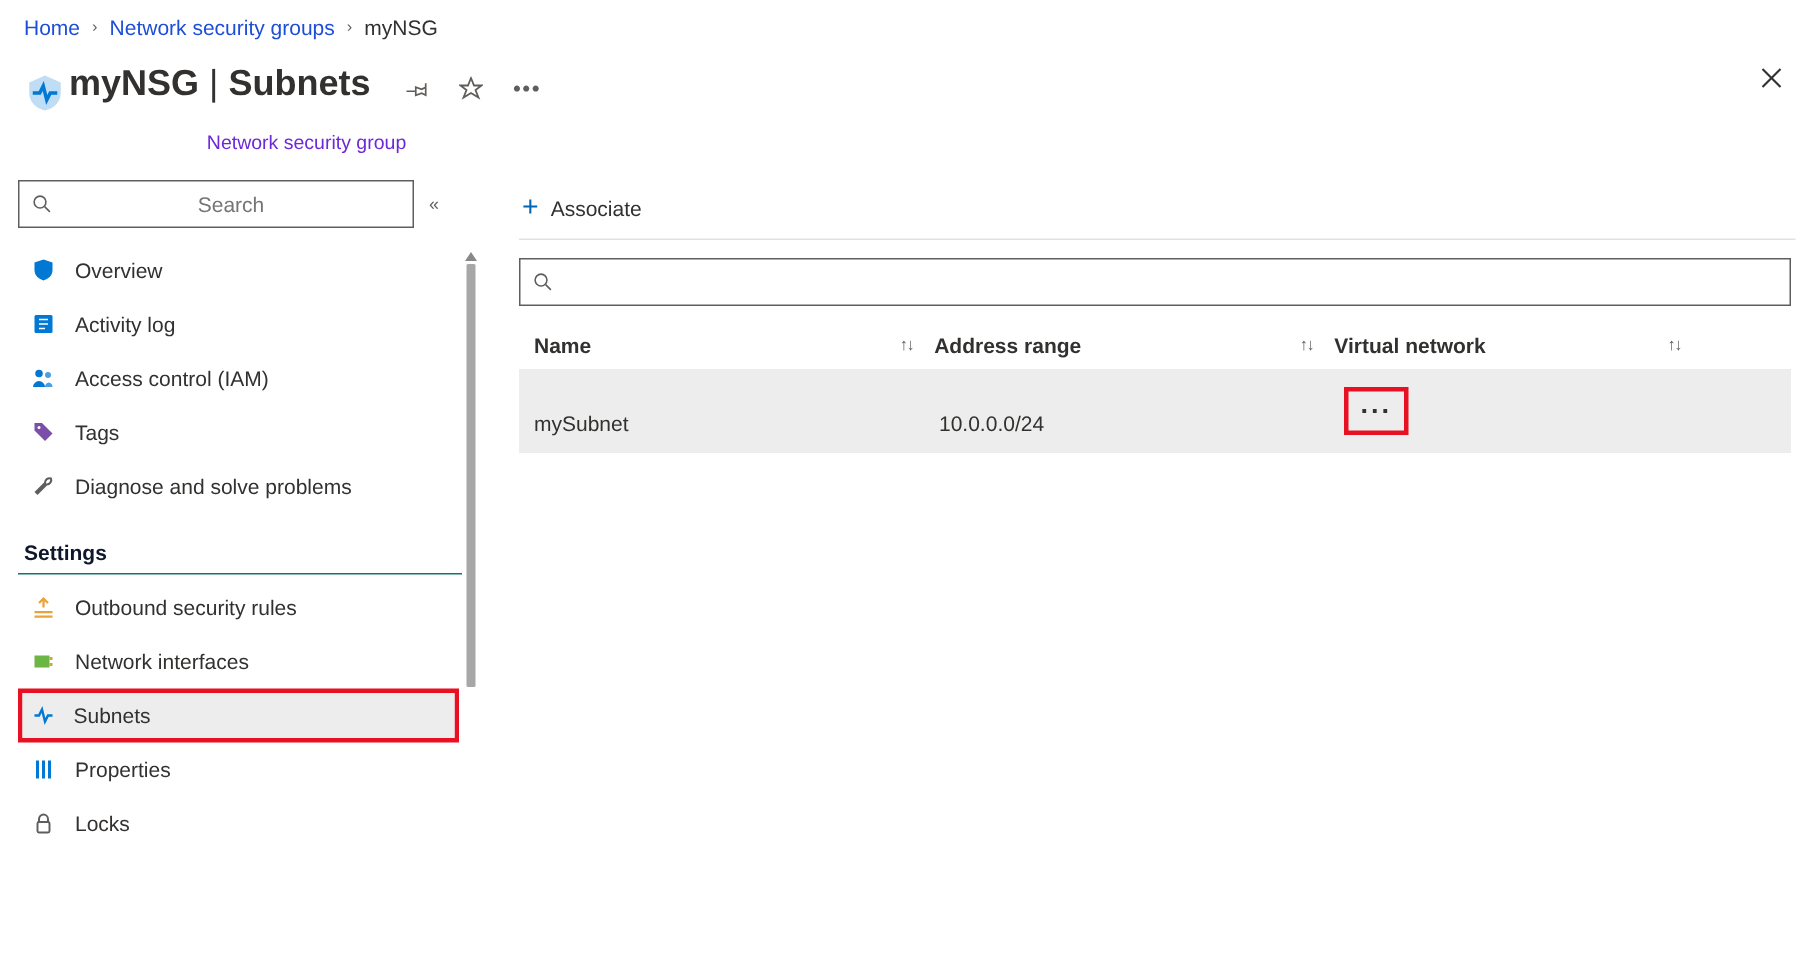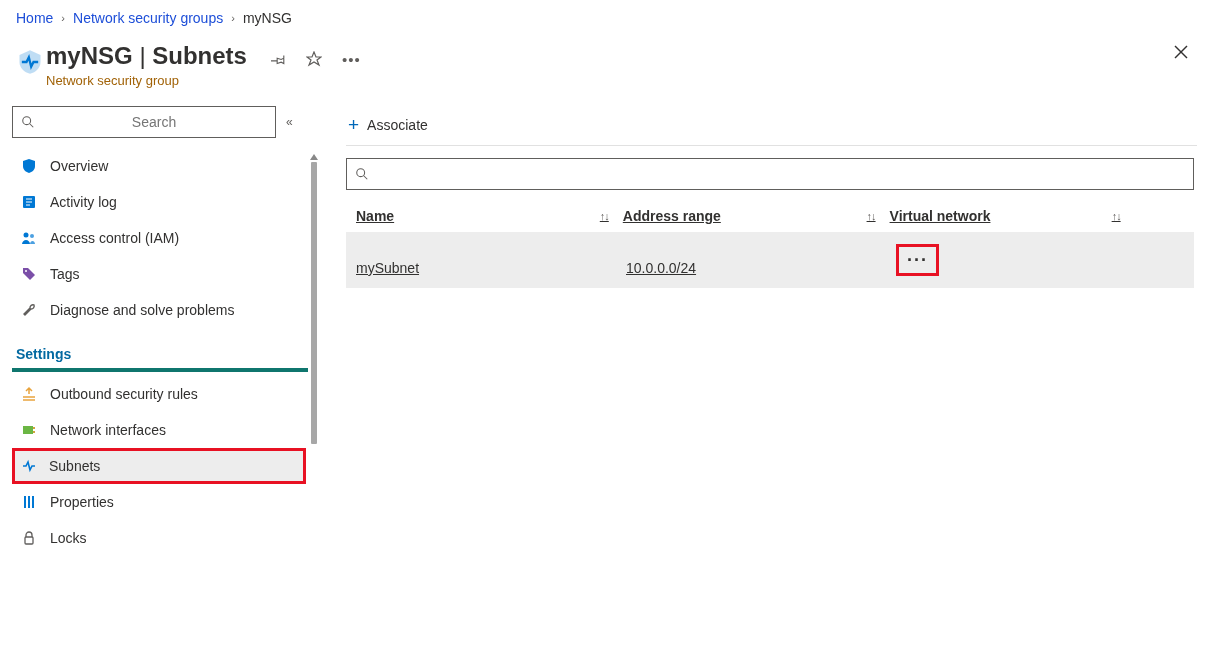--- a/index.html
+++ b/index.html
@@ -13,21 +13,21 @@
     .breadcrumb .current { color: #323130; }
     
     
     .header-row { display: flex; align-items: flex-start; padding: 8px 16px 0; position: relative; }
     .header-left { display: flex; align-items: flex-start; gap: 2px; }
     .nsg-logo { width: 28px; height: 28px; margin-top: 6px; flex-shrink: 0; }
     .title-block { display: flex; flex-direction: column; }
     .title-main { display: flex; align-items: center; gap: 18px; }
     .title-text { font-size: 24px; font-weight: 600; line-height: 1.2; }
     .title-pipe { font-weight: 400; }
-    .subtitle { font-size: 13px; color: #a16207; margin-top: 2px; }
+    .subtitle { font-size: 13px; color: #6d28d9; margin-top: 16px; text-align: center; }
     .header-actions { display: flex; gap: 16px; align-items: center; margin-left: 4px; margin-top: 6px; }
     .hdr-btn { color: #605e5c; background: none; border: none; cursor: pointer; font-size: 15px; padding: 2px; }
     .close-btn { position: absolute; right: 18px; top: 6px; background: none; border: none; font-size: 18px; cursor: pointer; color: #323130; padding: 4px; }
     
     
     .layout { display: flex; margin-top: 18px; }
     
     
     .sidebar { width: 320px; flex-shrink: 0; padding-left: 12px; position: relative; }
     .search-row { display: flex; align-items: center; gap: 10px; margin-bottom: 10px; padding-right: 8px; }
@@ -36,37 +36,37 @@
     .search-box input { border: none; outline: none; font-size: 14px; flex: 1; background: transparent; text-align: center; }
     .collapse-btn { color: #605e5c; background: none; border: none; font-size: 12px; cursor: pointer; letter-spacing: -2px; }
     
     .scroll-track { position: absolute; right: 2px; top: 48px; width: 8px; height: 300px; }
     .scroll-tri-up { width: 0; height: 0; border-left: 4px solid transparent; border-right: 4px solid transparent; border-bottom: 6px solid #888; margin: 0 auto 2px; }
     .scroll-thumb { background: #a7a7a7; width: 6px; height: 282px; margin: 0 auto; border-radius: 1px; }
     
     .nav-list { list-style: none; padding-right: 14px; }
     .nav-item { display: flex; align-items: center; gap: 12px; padding: 9px 8px; cursor: pointer; color: #323130; font-size: 14px; border-radius: 0; }
     .nav-item .ico { width: 18px; height: 18px; display: flex; align-items: center; justify-content: center; flex-shrink: 0; }
-    .section-header { font-weight: 600; font-size: 14px; color: #0369a1; padding: 10px 4px 6px; border-bottom: 4px solid #0f766e; margin: 8px 12px 4px 0; }
+    .section-header { font-weight: 600; font-size: 14px; color: #0f172a; padding: 10px 4px 6px; border-bottom: 1px solid #0f766e; margin: 8px 12px 4px 0; }
     
     .red-highlight { border: 3px solid #e81123; padding: 0 !important; }
     .red-highlight-inner { display: flex; align-items: center; gap: 12px; padding: 7px 6px; background: #ededed; }
     
     
     .content { flex: 1; padding: 0 14px 0 26px; }
     .toolbar { display: flex; align-items: center; height: 40px; gap: 8px; border-bottom: 1px solid #e1e1e1; }
     .tool-btn { display: flex; align-items: center; gap: 8px; background: none; border: none; color: #323130; font-size: 14px; cursor: pointer; padding: 4px 2px; }
     .tool-btn .plus { color: #0067b8; font-weight: 300; font-size: 19px; }
     
     .filter-row { margin-top: 12px; }
     .filter-search { display: flex; align-items: center; border: 1px solid #605e5c; height: 32px; padding: 0 8px; gap: 8px; width: 100%; max-width: 848px; }
     .filter-search .mag { color: #605e5c; }
     .filter-search input { border: none; outline: none; font-size: 14px; flex: 1; }
     
-    .table { margin-top: 10px; max-width: 848px; text-decoration: underline; }
+    .table { margin-top: 10px; max-width: 848px; }
     .thead { display: flex; font-weight: 600; padding: 8px 10px; }
     .col-name { width: 270px; display: flex; justify-content: space-between; align-items: center; padding-right: 14px; }
     .col-addr { width: 270px; display: flex; justify-content: space-between; align-items: center; padding-right: 14px; }
     .col-vnet { width: 248px; display: flex; justify-content: space-between; align-items: center; padding-right: 14px; }
     .col-act { width: 50px; }
     .sort-ico { color: #605e5c; font-size: 11px; font-weight: 400; letter-spacing: -1px; }
     .trow { display: flex; align-items: flex-end; background: #ededed; padding: 12px 10px; }
     .row-action-wrap { border: 3px solid #e81123; padding: 4px 8px; display: inline-flex; align-items: center; justify-content: center; }
     .dots { font-size: 18px; letter-spacing: 1px; color: #323130; line-height: 1; font-weight: 700; }
     

